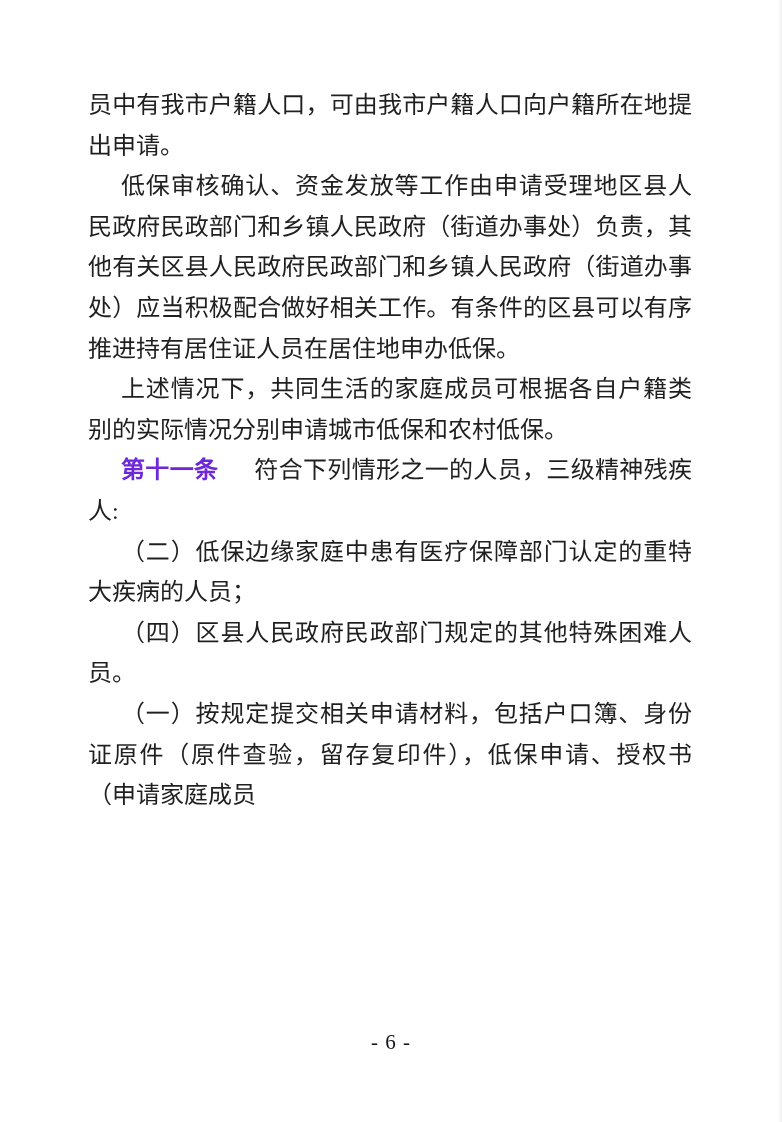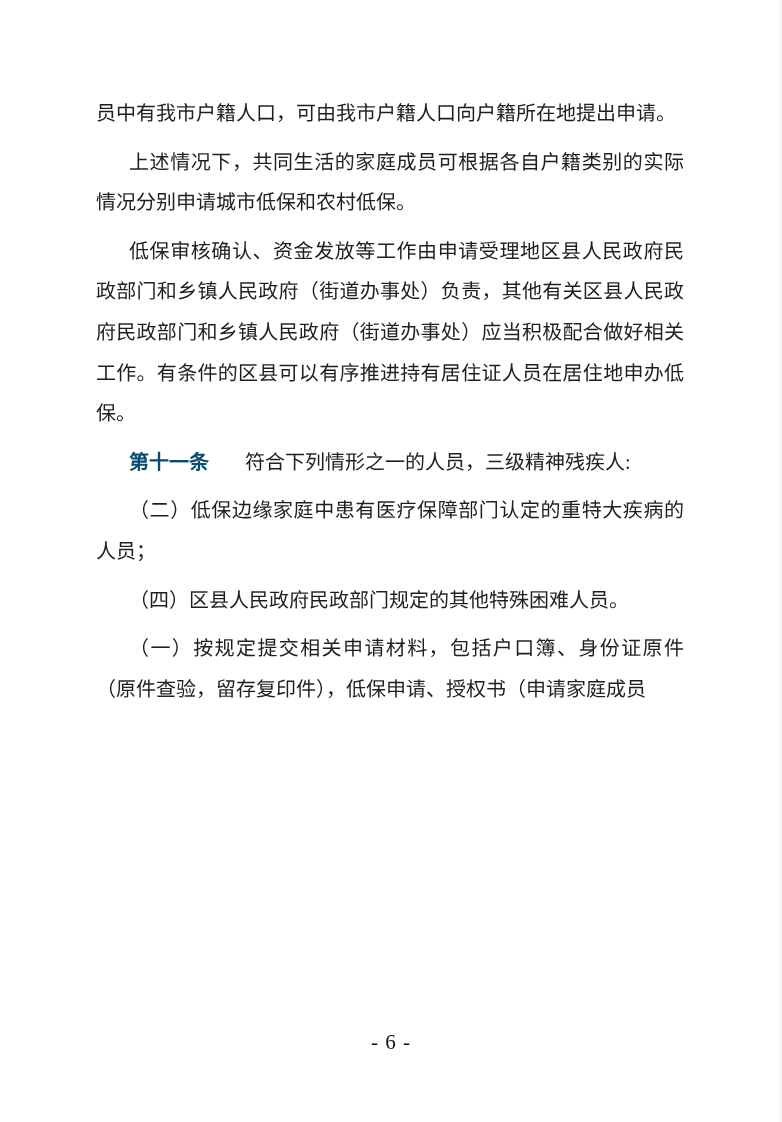--- a/index.html
+++ b/index.html
@@ -28,60 +28,60 @@
     background: linear-gradient(to left, rgba(0,0,0,0.06), rgba(0,0,0,0));
     pointer-events: none;
   }
   .content {
     position: absolute;
     left: 88px;
     top: 85px;
     width: 604px;
   }
   .para {
-    margin: 8px;
+    margin: 0;
     padding: 0;
-    font-size: 20px;
+    font-size: 24px;
     line-height: 40.6px;
     color: #1f1f1f;
     text-align: justify;
     text-justify: inter-character;
     text-indent: 33px;
     font-kerning: none;
     word-break: normal;
   }
   .para.no-indent {
     text-indent: 0;
   }
   .term {
     font-weight: 700;
     margin-right: 36px;
-    color: #0c4a6e;
+    color: #6d28d9;
   }
   .page-footer {
     position: absolute;
     left: 0;
     right: 0;
     top: 1030px;
     text-align: center;
   }
   .page-number {
     font-size: 21px;
     color: #14141e;
     letter-spacing: 1px;
   }
 </style>
 </head>
 <body>
 
 <div class="page">
   <main class="content">
       <p class="para no-indent"><span>员中有我市户籍人口，可由我市户籍人口向户籍所在地提出申请。</span></p>
+      <p class="para"><span>低保审核确认、资金发放等工作由申请受理地区县人民政府民政部门和乡镇人民政府（街道办事处）负责，其他有关区县人民政府民政部门和乡镇人民政府（街道办事处）应当积极配合做好相关工作。有条件的区县可以有序推进持有居住证人员在居住地申办低保。</span></p>
       <p class="para"><span>上述情况下，共同生活的家庭成员可根据各自户籍类别的实际情况分别申请城市低保和农村低保。</span></p>
-      <p class="para"><span>低保审核确认、资金发放等工作由申请受理地区县人民政府民政部门和乡镇人民政府（街道办事处）负责，其他有关区县人民政府民政部门和乡镇人民政府（街道办事处）应当积极配合做好相关工作。有条件的区县可以有序推进持有居住证人员在居住地申办低保。</span></p>
       <p class="para"><b class="term">第十一条</b><span>符合下列情形之一的人员，三级精神残疾人:</span></p>
       <p class="para"><span>（二）低保边缘家庭中患有医疗保障部门认定的重特大疾病的人员；</span></p>
       <p class="para"><span>（四）区县人民政府民政部门规定的其他特殊困难人员。</span></p>
       <p class="para"><span>（一）按规定提交相关申请材料，包括户口簿、身份证原件（原件查验，留存复印件），低保申请、授权书（申请家庭成员</span></p>
     </main>
   <footer class="page-footer">
     <span class="page-number">- 6 -</span>
   </footer>
   <div class="page-edge-shadow"></div>
 </div>

